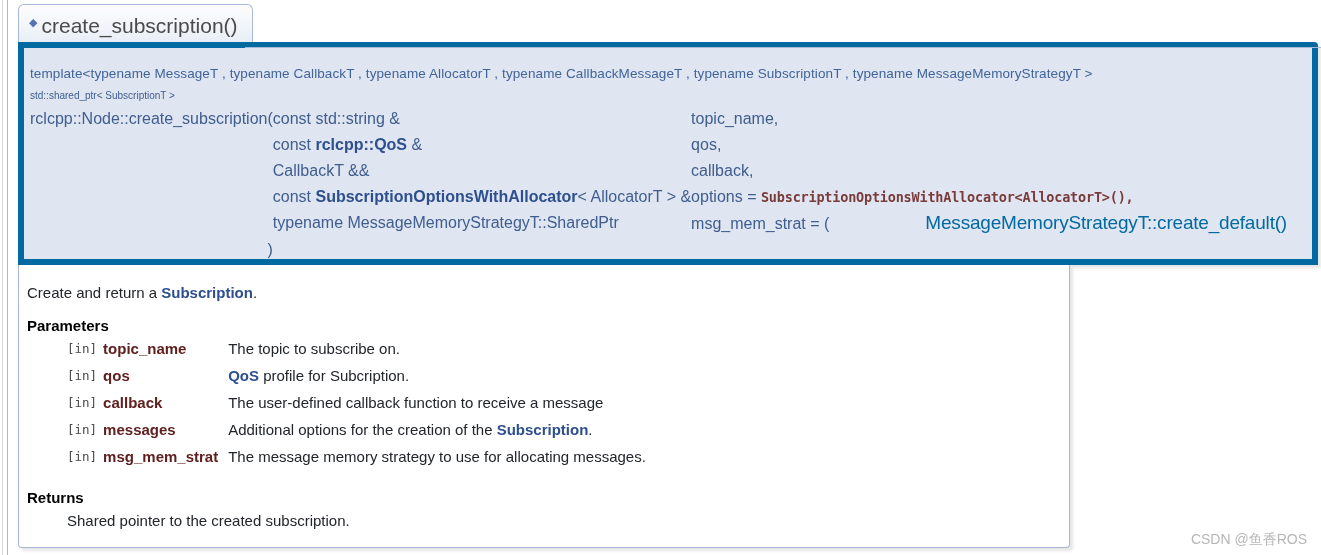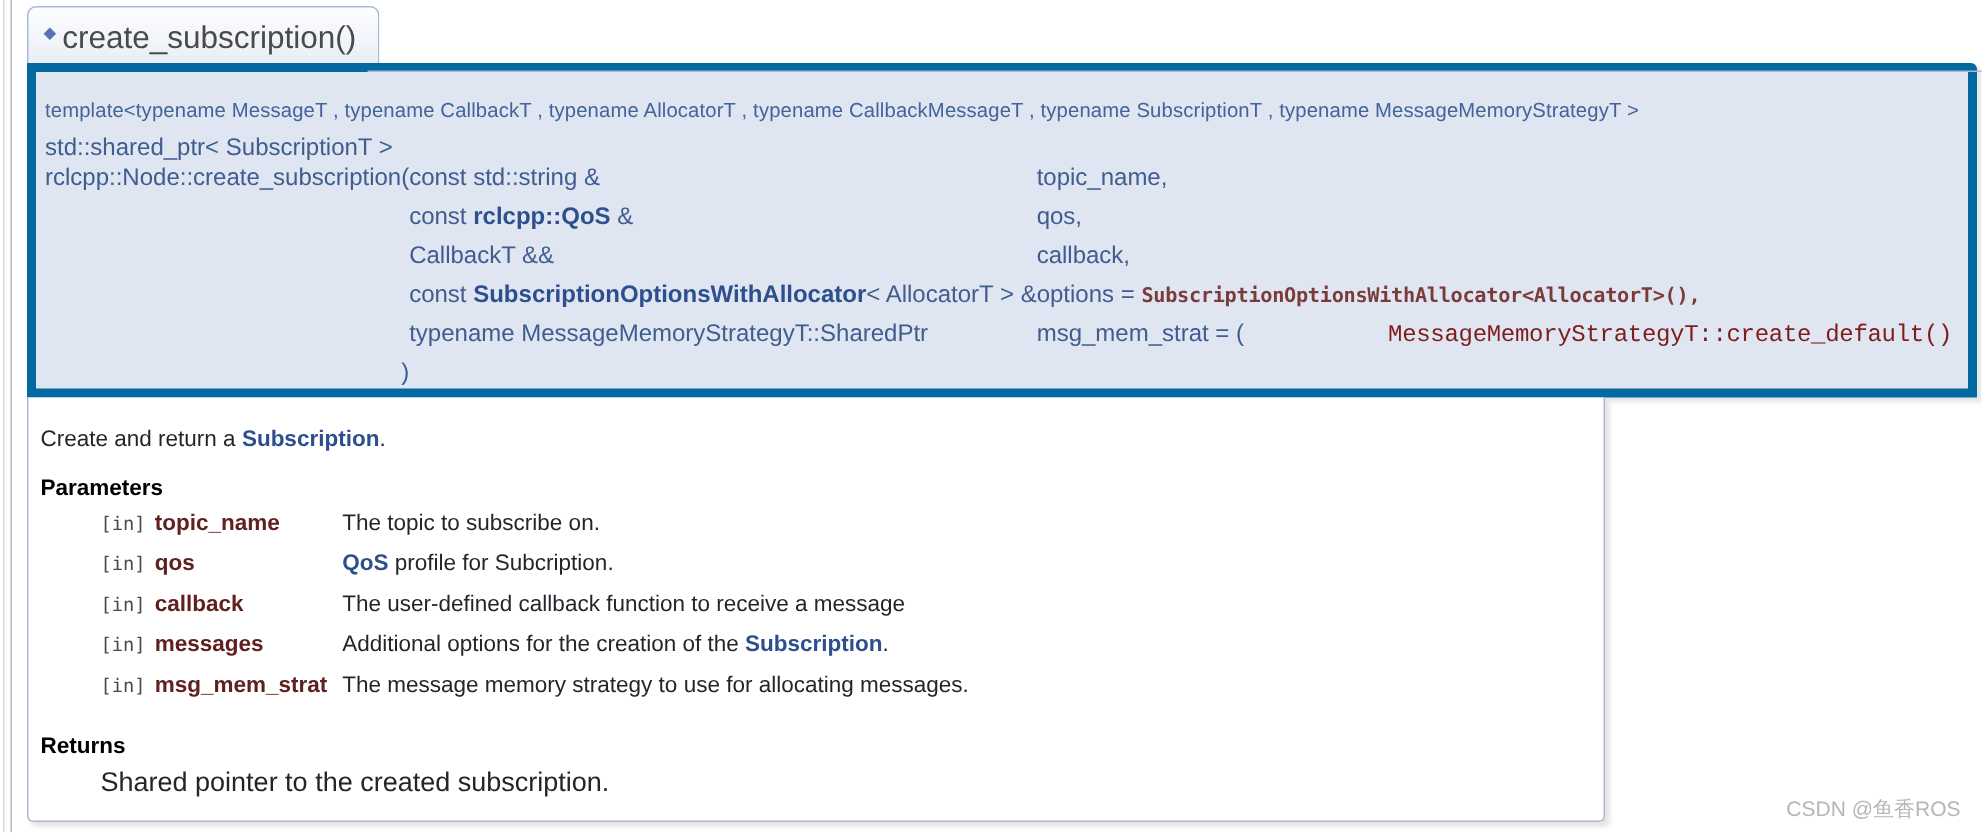--- a/index.html
+++ b/index.html
@@ -94,21 +94,21 @@
     top: 18px;
     font-size: 13.5px;
     color: #41649a;
     white-space: nowrap;
     letter-spacing: 0.1px;
   }
   .retval {
     position: absolute;
     left: 6px;
     top: 42px;
-    font-size: 16px;
+    font-size: 10px;
     color: #3f5d8e;
     white-space: nowrap;
   }
 
   
   .sigtable {
     position: absolute;
     left: 6px;
     top: 62px;
     border-collapse: collapse;
@@ -129,23 +129,23 @@
   .fname { color: #3f5d8e; }
   .bold-type { font-weight: bold; color: #2d4f8e; }
   .mono {
     font-family: "DejaVu Sans Mono", "Liberation Mono", monospace;
     font-size: 13.5px;
     color: #7a3b3b;
     font-weight: bold;
     letter-spacing: -0.2px;
   }
   .mono-plain {
-    font-family: Liberation Mono, monospace;
-    font-size: 16px;
-    color: #7f1d1d;
+    font-family: Liberation Sans, sans-serif;
+    font-size: 19px;
+    color: #0369a1;
     letter-spacing: -0.2px;
   }
   .gap-pad { display: inline-block; width: 96px; }
   .gap-pad2 { display: inline-block; width: 88px; }
 
   
   .memdoc {
     position: absolute;
     left: 18px;
     top: 265px;
@@ -199,21 +199,21 @@
   .paramname {
     font-weight: bold;
     color: #602020;
     padding-right: 10px !important;
     white-space: nowrap;
     margin-top: 40px;
   }
   .paramdesc { color: #22262b; }
   .returns-body {
     margin-left: 40px;
-    font-size: 18px;
+    font-size: 15px;
     color: #22262b;
     line-height: 18px;
   }
 
   
   .watermark {
     position: absolute;
     right: 14px;
     bottom: 6px;
     font-size: 14px;

